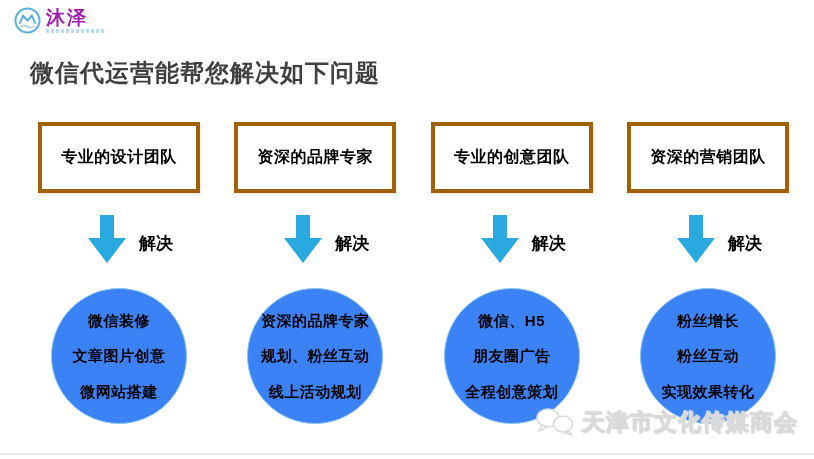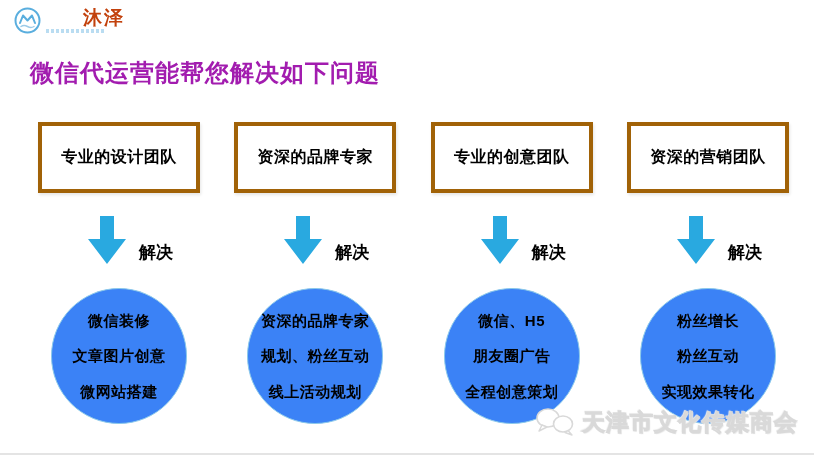--- a/index.html
+++ b/index.html
@@ -18,40 +18,39 @@
     top: 7px; left: 14px;
     display: flex;
     align-items: center;
     gap: 5px;
   }
   .brand-mark { width: 27px; height: 27px; display: block; }
   .brand-text-wrap { display: flex; flex-direction: column; line-height: 1; }
   .brand-name {
     font-size: 19px;
     font-weight: bold;
-    color: #c2410c;
+    color: #a21caf;
     letter-spacing: 2px;
-    margin-left: 37px;
   }
   .brand-tagline {
     margin-top: 2px;
     height: 4px;
     width: 58px;
     background: repeating-linear-gradient(90deg, #a8d4ee 0 3px, transparent 3px 5px);
     opacity: .8;
   }
 
   
   .slide-title {
     position: absolute;
     top: 57px; left: 30px;
     font-size: 24px;
     font-weight: 900;
     letter-spacing: 1px;
-    color: #a21caf;
+    color: #404040;
   }
 
   
   .columns {
     position: absolute;
     top: 122px; left: 38px; right: 25px;
     display: flex;
     justify-content: space-between;
   }
   .col { width: 162px; display: flex; flex-direction: column; }
@@ -66,21 +65,21 @@
     justify-content: center;
     font-size: 16px;
     font-weight: 800;
     letter-spacing: .5px;
   }
 
   .arrow-row {
     margin-top: 21px;
     height: 50px;
     display: flex;
-    align-items: flex-end;
+    align-items: center;
   }
   .arrow-down { width: 38px; height: 48px; margin-left: 50px; display: block; }
   .arrow-label {
     margin-left: 13px;
     margin-top: 8px;
     font-size: 17px;
     font-weight: 800;
   }
 
   .result-circle {

